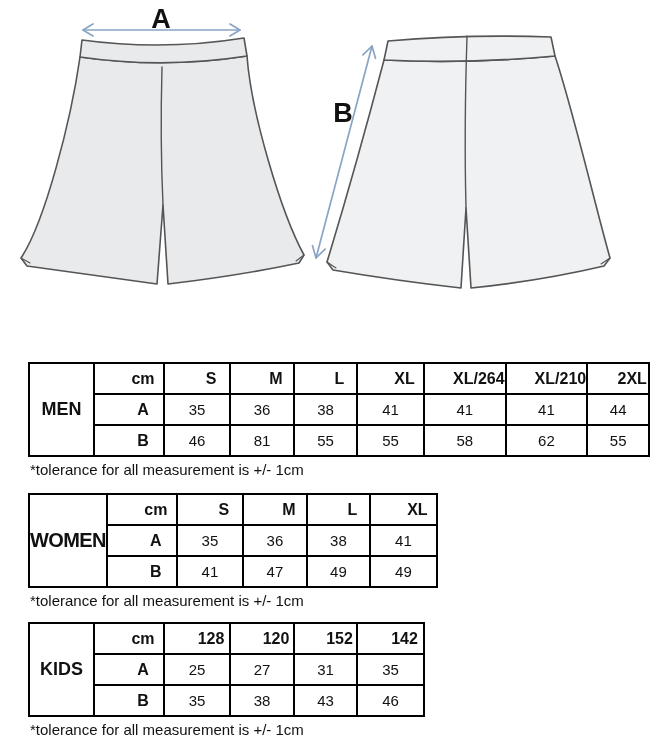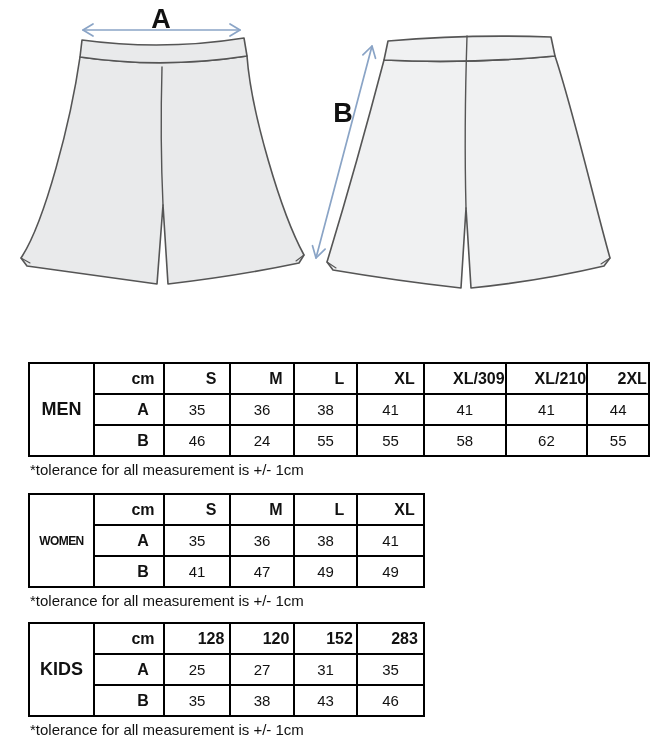--- a/index.html
+++ b/index.html
@@ -17,21 +17,21 @@
   .fabric-back{fill:var(--fabric-back);stroke:var(--outline);stroke-width:1.6;stroke-linejoin:round;}
   .seam{fill:none;stroke:var(--outline);stroke-width:1.4;stroke-linecap:round;}
   .slit{fill:none;stroke:var(--outline);stroke-width:1.1;stroke-linecap:round;}
   .arrow{fill:none;stroke:var(--arrow);stroke-width:1.7;stroke-linecap:round;stroke-linejoin:round;}
   .dim-label{font-family:"Liberation Sans",sans-serif;font-weight:bold;font-size:27px;fill:#111;}
   .tables{padding-left:28px;}
   table{border-collapse:collapse;table-layout:fixed;}
   td{border:2px solid var(--tborder);text-align:center;vertical-align:middle;height:29px;padding:0;overflow:hidden;}
   td.hdr{font-weight:bold;font-size:16px;padding-left:28px;}
   td.group{font-weight:bold;font-size:18px;}
-  td.group-tight{font-weight:bold;font-size:12px;letter-spacing:-0.6px;}
+  td.group-tight{font-weight:bold;font-size:20px;letter-spacing:-0.6px;}
   td.val{font-size:15px;font-weight:400;margin-top:28px;}
   .note{font-weight:normal;font-size:15px;line-height:18px;margin:4px 0 0 2px;}
   .sec-men table{margin-top:10px;}
   .sec-women table{margin-top:14px;}
   .sec-kids table{margin-top:12px;}
 </style>
 </head>
 <body>
 
 <div class="stage">
@@ -85,38 +85,38 @@
             <col style="width:62px">
         </colgroup>
         <tbody>
             <tr>
           <td class="group" rowspan="3">MEN</td>
           <td class="hdr">cm</td>
           <td class="hdr">S</td>
           <td class="hdr">M</td>
           <td class="hdr">L</td>
           <td class="hdr">XL</td>
-          <td class="hdr">XL/309</td>
+          <td class="hdr">XL/264</td>
           <td class="hdr">XL/210</td>
           <td class="hdr">2XL</td>
         </tr>
         <tr>
           <td class="hdr">A</td>
           <td class="val">35</td>
           <td class="val">36</td>
           <td class="val">38</td>
           <td class="val">41</td>
           <td class="val">41</td>
           <td class="val">41</td>
           <td class="val">44</td>
         </tr>
         <tr>
           <td class="hdr">B</td>
           <td class="val">46</td>
-          <td class="val">24</td>
+          <td class="val">81</td>
           <td class="val">55</td>
           <td class="val">55</td>
           <td class="val">58</td>
           <td class="val">62</td>
           <td class="val">55</td>
         </tr>
       </tbody>
         </table>
       <p class="note">*tolerance for all measurement is +/- 1cm</p>
     </section>
@@ -169,21 +169,21 @@
             <col style="width:63px">
             <col style="width:67px">
         </colgroup>
         <tbody>
             <tr>
           <td class="group" rowspan="3">KIDS</td>
           <td class="hdr">cm</td>
           <td class="hdr">128</td>
           <td class="hdr">120</td>
           <td class="hdr">152</td>
-          <td class="hdr">283</td>
+          <td class="hdr">142</td>
         </tr>
         <tr>
           <td class="hdr">A</td>
           <td class="val">25</td>
           <td class="val">27</td>
           <td class="val">31</td>
           <td class="val">35</td>
         </tr>
         <tr>
           <td class="hdr">B</td>

